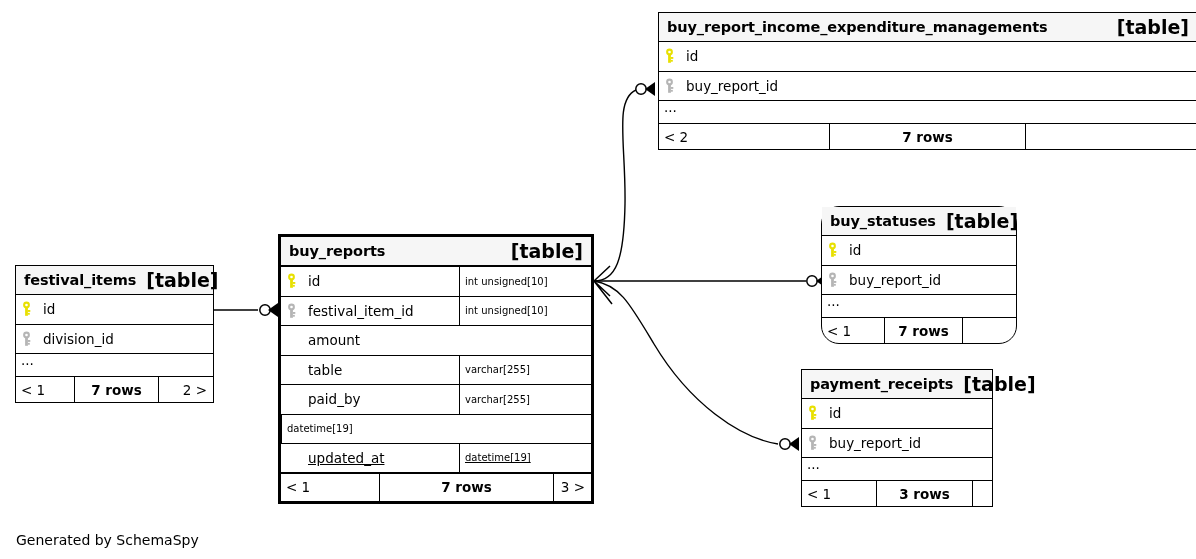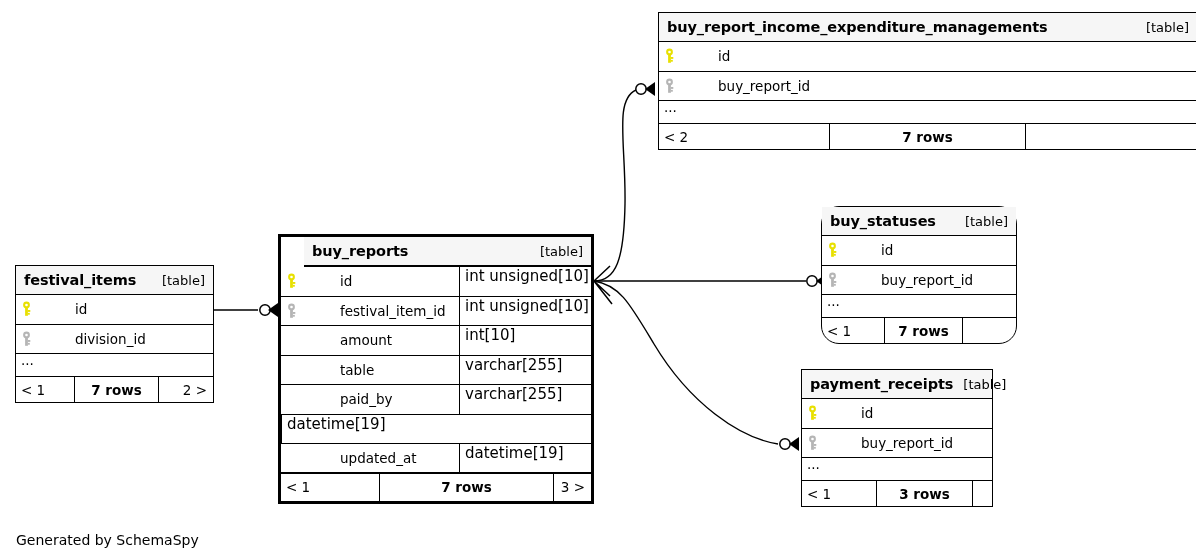--- a/index.html
+++ b/index.html
@@ -45,57 +45,56 @@
     justify-content: space-between;
     background: #f6f6f6;
     border-bottom: 1.6px solid #000000;
     box-sizing: border-box;
     padding: 0 8px;
     height: 29px;
   }
   .primary .tbl-header {
     height: 30px;
     border-bottom-width: 2px;
-    margin-left: 23px;
   }
   .tbl-name {
     font-weight: bold;
     font-size: 14.5px;
     letter-spacing: -0.1px;
     white-space: nowrap;
   }
   .tbl-tag {
-    font-size: 13px;
-    font-weight: normal;
+    font-size: 19px;
+    font-weight: bold;
     padding-left: 10px;
     white-space: nowrap;
   }
   .col-row {
     display: flex;
     align-items: stretch;
     border-bottom: 1.2px solid #000000;
     box-sizing: border-box;
     height: 29.5px;
   }
   .col-left {
     display: flex;
     align-items: center;
     flex: 1 1 auto;
     min-width: 0;
     box-sizing: border-box;
     padding-left: 5px;
     overflow: hidden;
-    gap: 32px;
   }
   .col-right {
     display: flex;
+    align-items: center;
     box-sizing: border-box;
     padding-left: 5px;
     border-left: 1.2px solid #000000;
-    font-size: 15px;
+    font-size: 10px;
     white-space: nowrap;
   }
   .col-name {
     font-size: 13.5px;
     white-space: nowrap;
   }
   .keyslot {
     width: 22px;
     min-width: 22px;
     display: flex;
@@ -123,21 +122,21 @@
     box-sizing: border-box;
     display: flex;
     align-items: center;
     font-size: 13.5px;
     overflow: hidden;
     white-space: nowrap;
   }
   .fcell.c1 { justify-content: flex-start; padding-left: 5px; }
   .fcell.c2 { justify-content: center; border-left: 1.2px solid #000000; font-weight: bold; }
   .fcell.c3 { justify-content: flex-end; padding-right: 6px; border-left: 1.2px solid #000000; }
-  .last-col-row { border-bottom-width: 1.6px; }
+  .last-col-row { border-bottom-width: 1.6px; text-decoration: underline; }
   .primary .last-col-row { border-bottom-width: 2px; }
   .credit {
     position: absolute;
     left: 16px;
     top: 528px;
     font-size: 14px;
     white-space: nowrap;
     z-index: 3;
   }
 </style>
@@ -339,23 +338,20 @@
         </div>
         <div class="col-right" style="width:132px">
           <span>int unsigned[10]</span>
         </div>
       </div>
       <div class="col-row">
         <div class="col-left">
           <span class="keyslot"></span>
           <span class="col-name">amount</span>
         </div>
-        <div class="col-right" style="width:132px">
-          <span>int[10]</span>
-        </div>
       </div>
       <div class="col-row">
         <div class="col-left">
           <span class="keyslot"></span>
           <span class="col-name">table</span>
         </div>
         <div class="col-right" style="width:132px">
           <span>varchar[255]</span>
         </div>
       </div>

